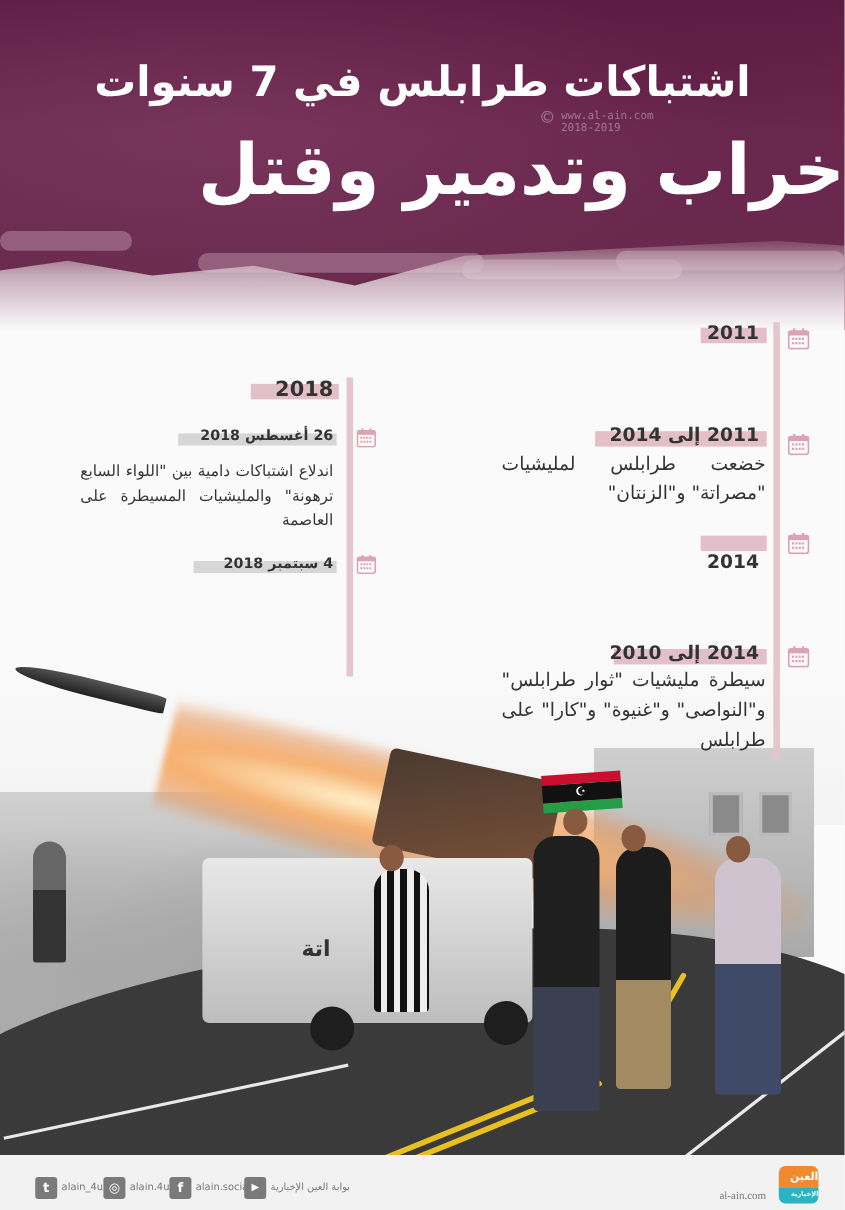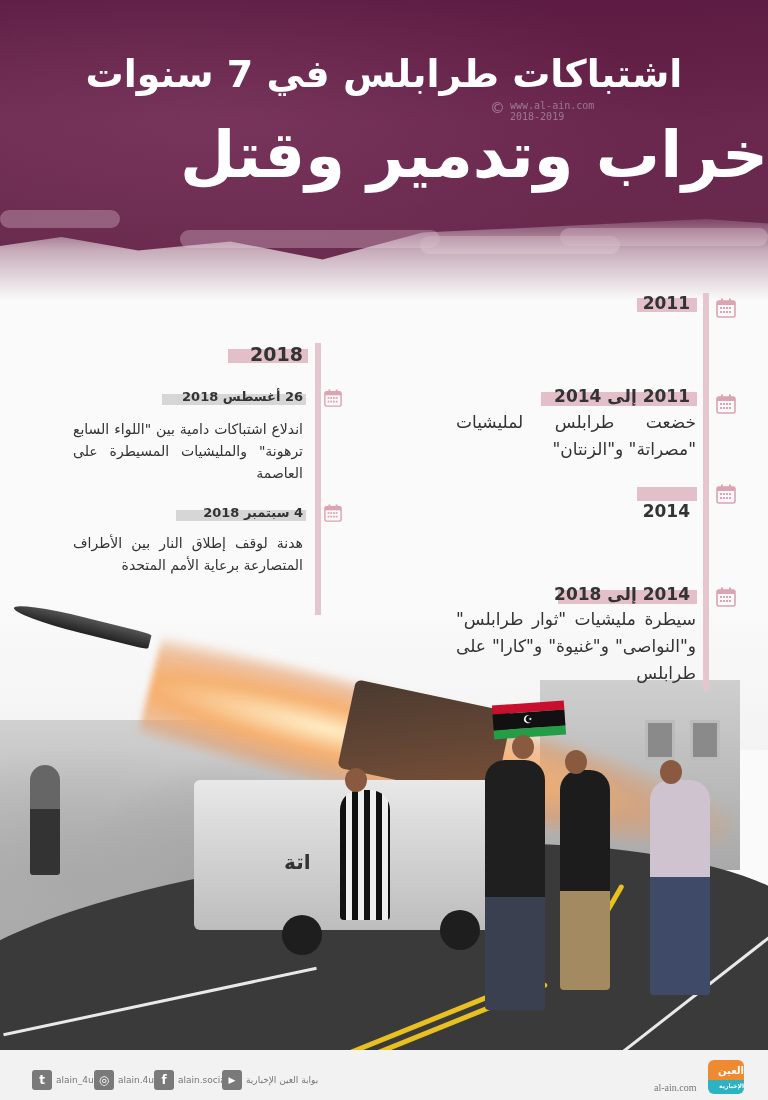--- a/index.html
+++ b/index.html
@@ -97,21 +97,21 @@
       border-radius: 50% 10% 10% 50%;
       transform: rotate(14deg); transform-origin: left center;
     }
     .flame {
       position: absolute; left: 150px; top: 30px; width: 600px; height: 110px;
       background: radial-gradient(ellipse at 30% 50%, #ffefc8 0%, #f6b070 30%, rgba(230,150,90,0.55) 55%, rgba(255,255,255,0) 75%);
       transform: rotate(14deg); transform-origin: left center;
       filter: blur(3px);
     }
     .truck {
-      position: absolute; left: 194px; top: 180px; width: 300px; height: 150px;
+      position: absolute; left: 184px; top: 180px; width: 300px; height: 150px;
       background: linear-gradient(180deg, #e8e8e8, #bdbdbd);
       border-radius: 6px;
       padding-left: 32px;
     }
     .truck-door { position: absolute; left: 195px; top: 185px; width: 90px; height: 140px; background: #5a4a40; border-radius: 8px 0 0 8px; }
     .wheel { position: absolute; width: 40px; height: 40px; border-radius: 50%; background: #1e1e1e; }
     .gun { position: absolute; left: 345px; top: 95px; width: 160px; height: 90px;
       background: linear-gradient(160deg, #4a3a30, #7a5038); transform: rotate(12deg); border-radius: 6px; }
     .person { position: absolute; border-radius: 20px 20px 4px 4px; }
     .head { position: absolute; width: 22px; height: 24px; border-radius: 50%; background: #8a5a40; }
@@ -270,21 +270,21 @@
         <rect x="7" y="9" width="2" height="2"></rect>
         <rect x="10" y="9" width="2" height="2"></rect>
         <rect x="13" y="9" width="2" height="2"></rect>
         <rect x="4" y="13" width="2" height="2"></rect>
         <rect x="7" y="13" width="2" height="2"></rect>
         <rect x="10" y="13" width="2" height="2"></rect>
         <rect x="13" y="13" width="2" height="2"></rect>
       </g>
   </svg>
   <div class="year-tag" style="left:558px;top:590px;width:139px;"></div>
-  <div class="year-text" style="right:78px;top:584px;">2014 إلى 2018</div>
+  <div class="year-text" style="right:78px;top:584px;">2014 إلى 2010</div>
   <div class="desc" style="right:72px;top:606px;width:240px;">سيطرة مليشيات "ثوار طرابلس" و"النواصى" و"غنيوة" و"كارا" على طرابلس</div>
 
   <div class="vline" style="left:315px;top:343px;height:272px;"></div>
   <div class="year-tag" style="left:228px;top:349px;width:80px;"></div>
   <div class="year-text" style="right:465px;top:343px;font-size:19px;">2018</div>
 
   <svg class="cal-icon" style="left:324px;top:389px;width:18px;height:18px;" viewBox="0 0 20 20">
     <rect x="1" y="3" width="18" height="16" rx="2" fill="none" stroke="#dca3b3" stroke-width="1.6"></rect>
     <rect x="1" y="3" width="18" height="4" fill="#dca3b3"></rect>
     <rect x="5" y="0.5" width="2" height="4" fill="#dca3b3"></rect>
@@ -315,21 +315,20 @@
         <rect x="10" y="9" width="2" height="2"></rect>
         <rect x="13" y="9" width="2" height="2"></rect>
         <rect x="4" y="13" width="2" height="2"></rect>
         <rect x="7" y="13" width="2" height="2"></rect>
         <rect x="10" y="13" width="2" height="2"></rect>
         <rect x="13" y="13" width="2" height="2"></rect>
       </g>
   </svg>
   <div class="date-tag" style="left:176px;top:510px;width:130px;"></div>
   <div class="date-text" style="right:465px;top:505px;font-weight:bold;">4 سبتمبر 2018</div>
-  <div class="desc small" style="right:465px;top:532px;width:230px;">هدنة لوقف إطلاق النار بين الأطراف المتصارعة برعاية الأمم المتحدة</div>
 
   <div class="footer"></div>
   <div class="social" style="left:32px;top:1070px;">
     <span class="ico">t</span>
     <span class="lbl">alain_4u</span>
   </div>
   <div class="social" style="left:94px;top:1070px;">
     <span class="ico">◎</span>
     <span class="lbl">alain.4u</span>
   </div>

